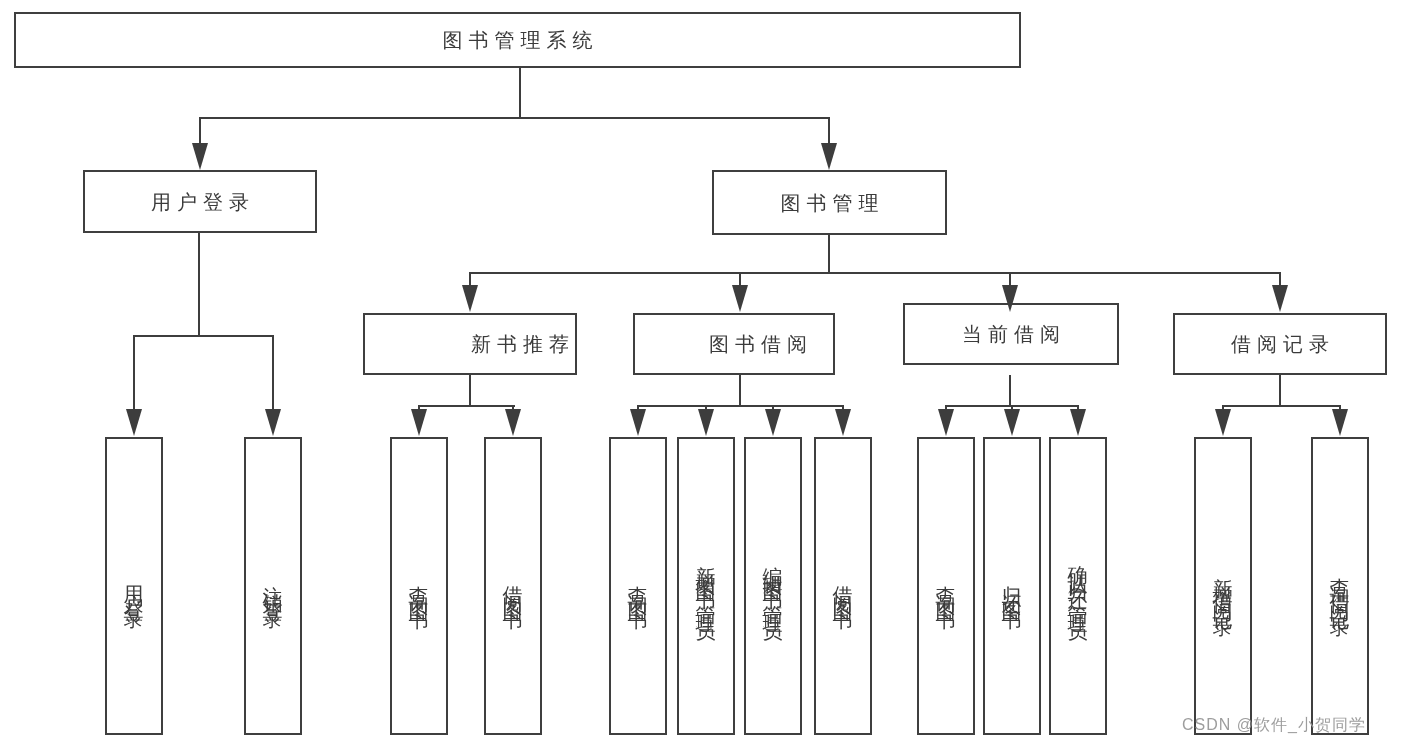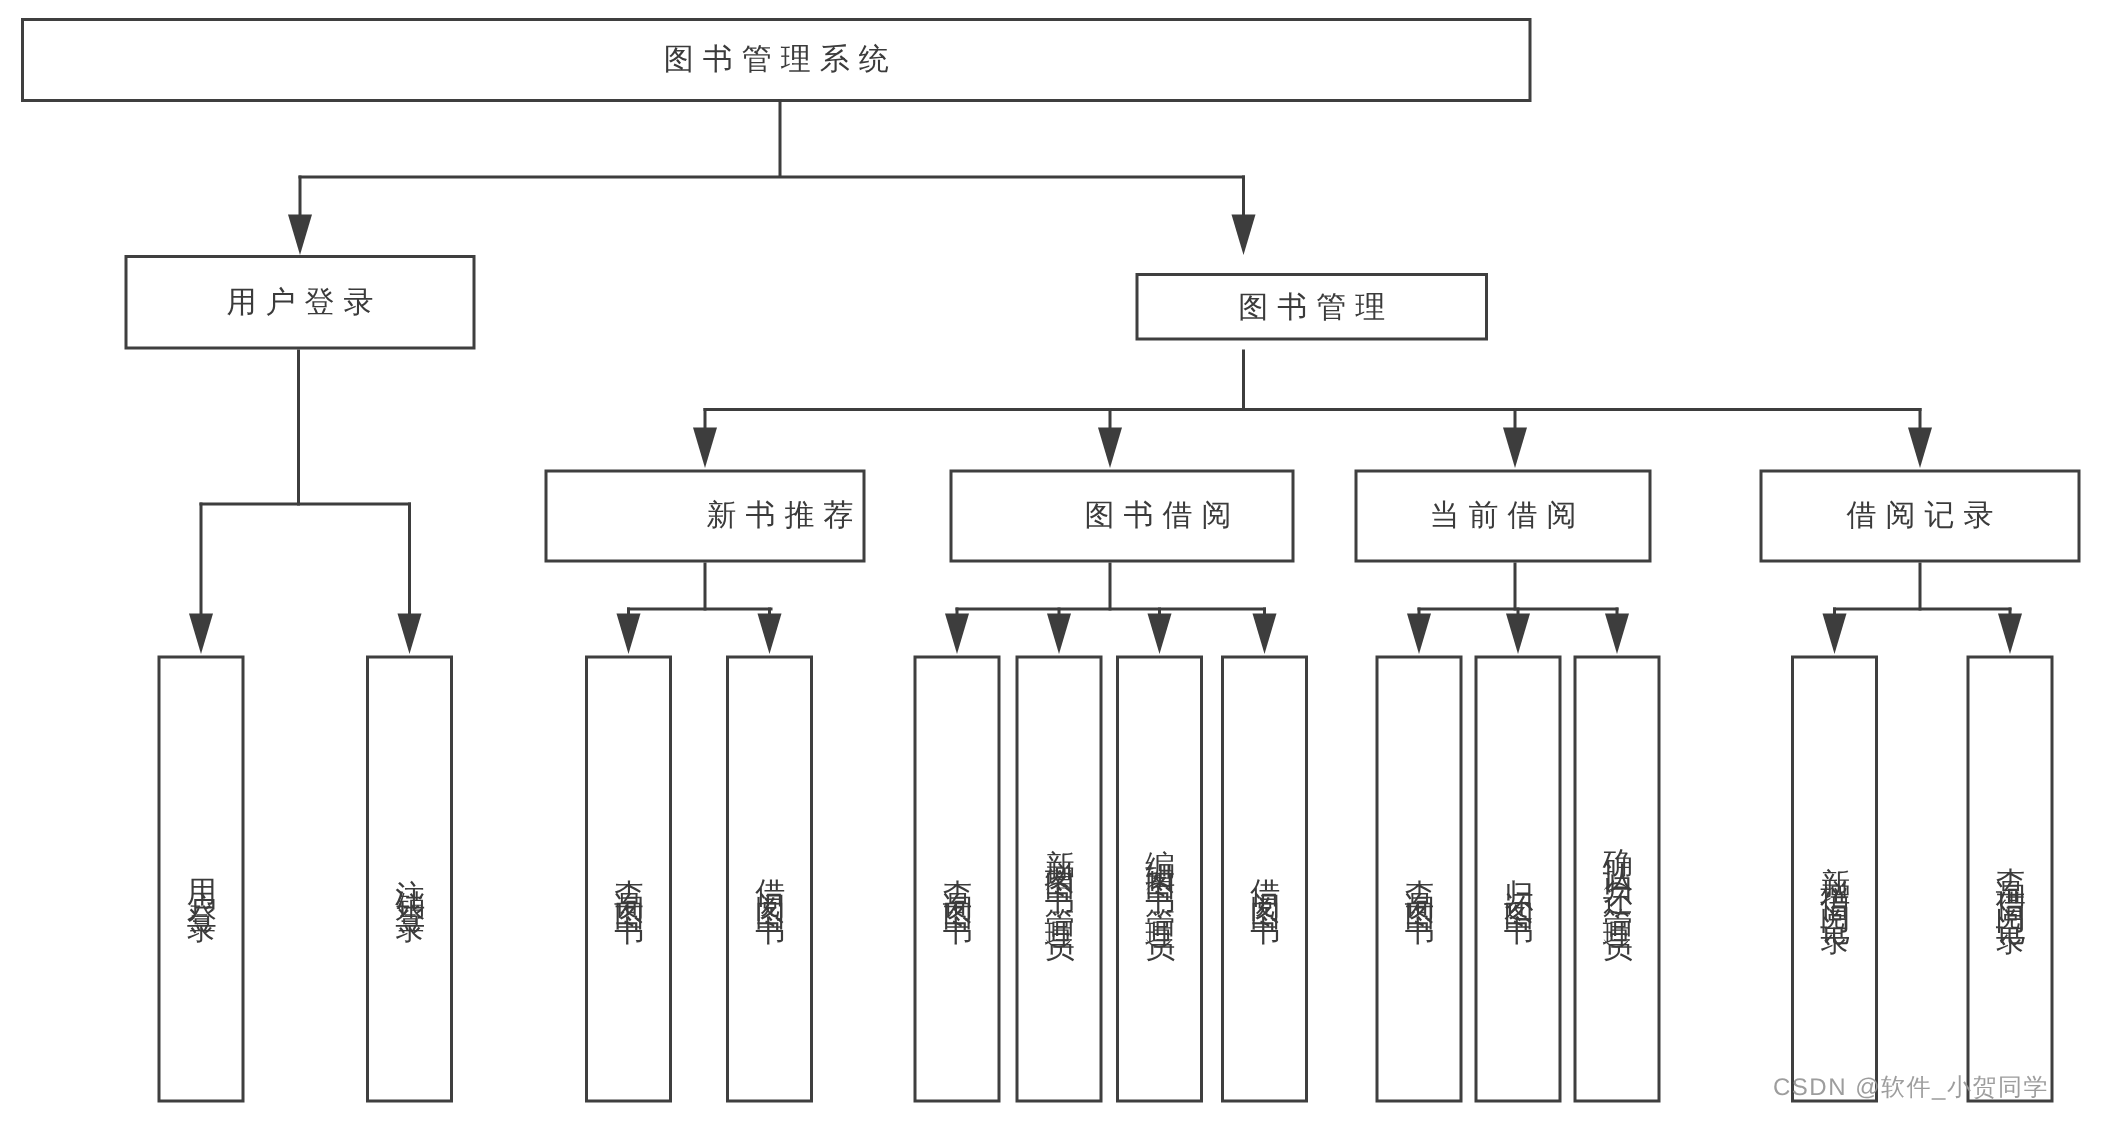--- a/index.html
+++ b/index.html
@@ -62,31 +62,31 @@
 
 <div id="stage">
 
   <div class="box" style="left:14px;top:12px;width:1007px;height:56px;">
     <span class="hlabel">图书管理系统</span>
   </div>
 
   <div class="box" style="left:83px;top:170px;width:234px;height:63px;">
     <span class="hlabel">用户登录</span>
   </div>
-  <div class="box" style="left:712px;top:182px;width:235px;height:45px;margin-left:45px;">
+  <div class="box" style="left:712px;top:170px;width:235px;height:65px;">
     <span class="hlabel">图书管理</span>
   </div>
 
   <div class="box" style="left:363px;top:313px;width:214px;height:62px;justify-content:flex-end;">
     <span class="hlabel">新书推荐</span>
   </div>
-  <div class="box" style="left:633px;top:313px;width:230px;height:62px;padding-left:48px;">
+  <div class="box" style="left:633px;top:313px;width:202px;height:62px;padding-left:48px;">
     <span class="hlabel">图书借阅</span>
   </div>
-  <div class="box" style="left:903px;top:313px;width:198px;height:62px;">
+  <div class="box" style="left:903px;top:303px;width:216px;height:62px;">
     <span class="hlabel">当前借阅</span>
   </div>
   <div class="box" style="left:1173px;top:313px;width:214px;height:62px;">
     <span class="hlabel">借阅记录</span>
   </div>
 
   <div class="box" style="left:105px;top:437px;width:58px;height:298px;">
     <span class="vlabel">用户登录</span>
   </div>
   <div class="box" style="left:244px;top:437px;width:58px;height:298px;">

